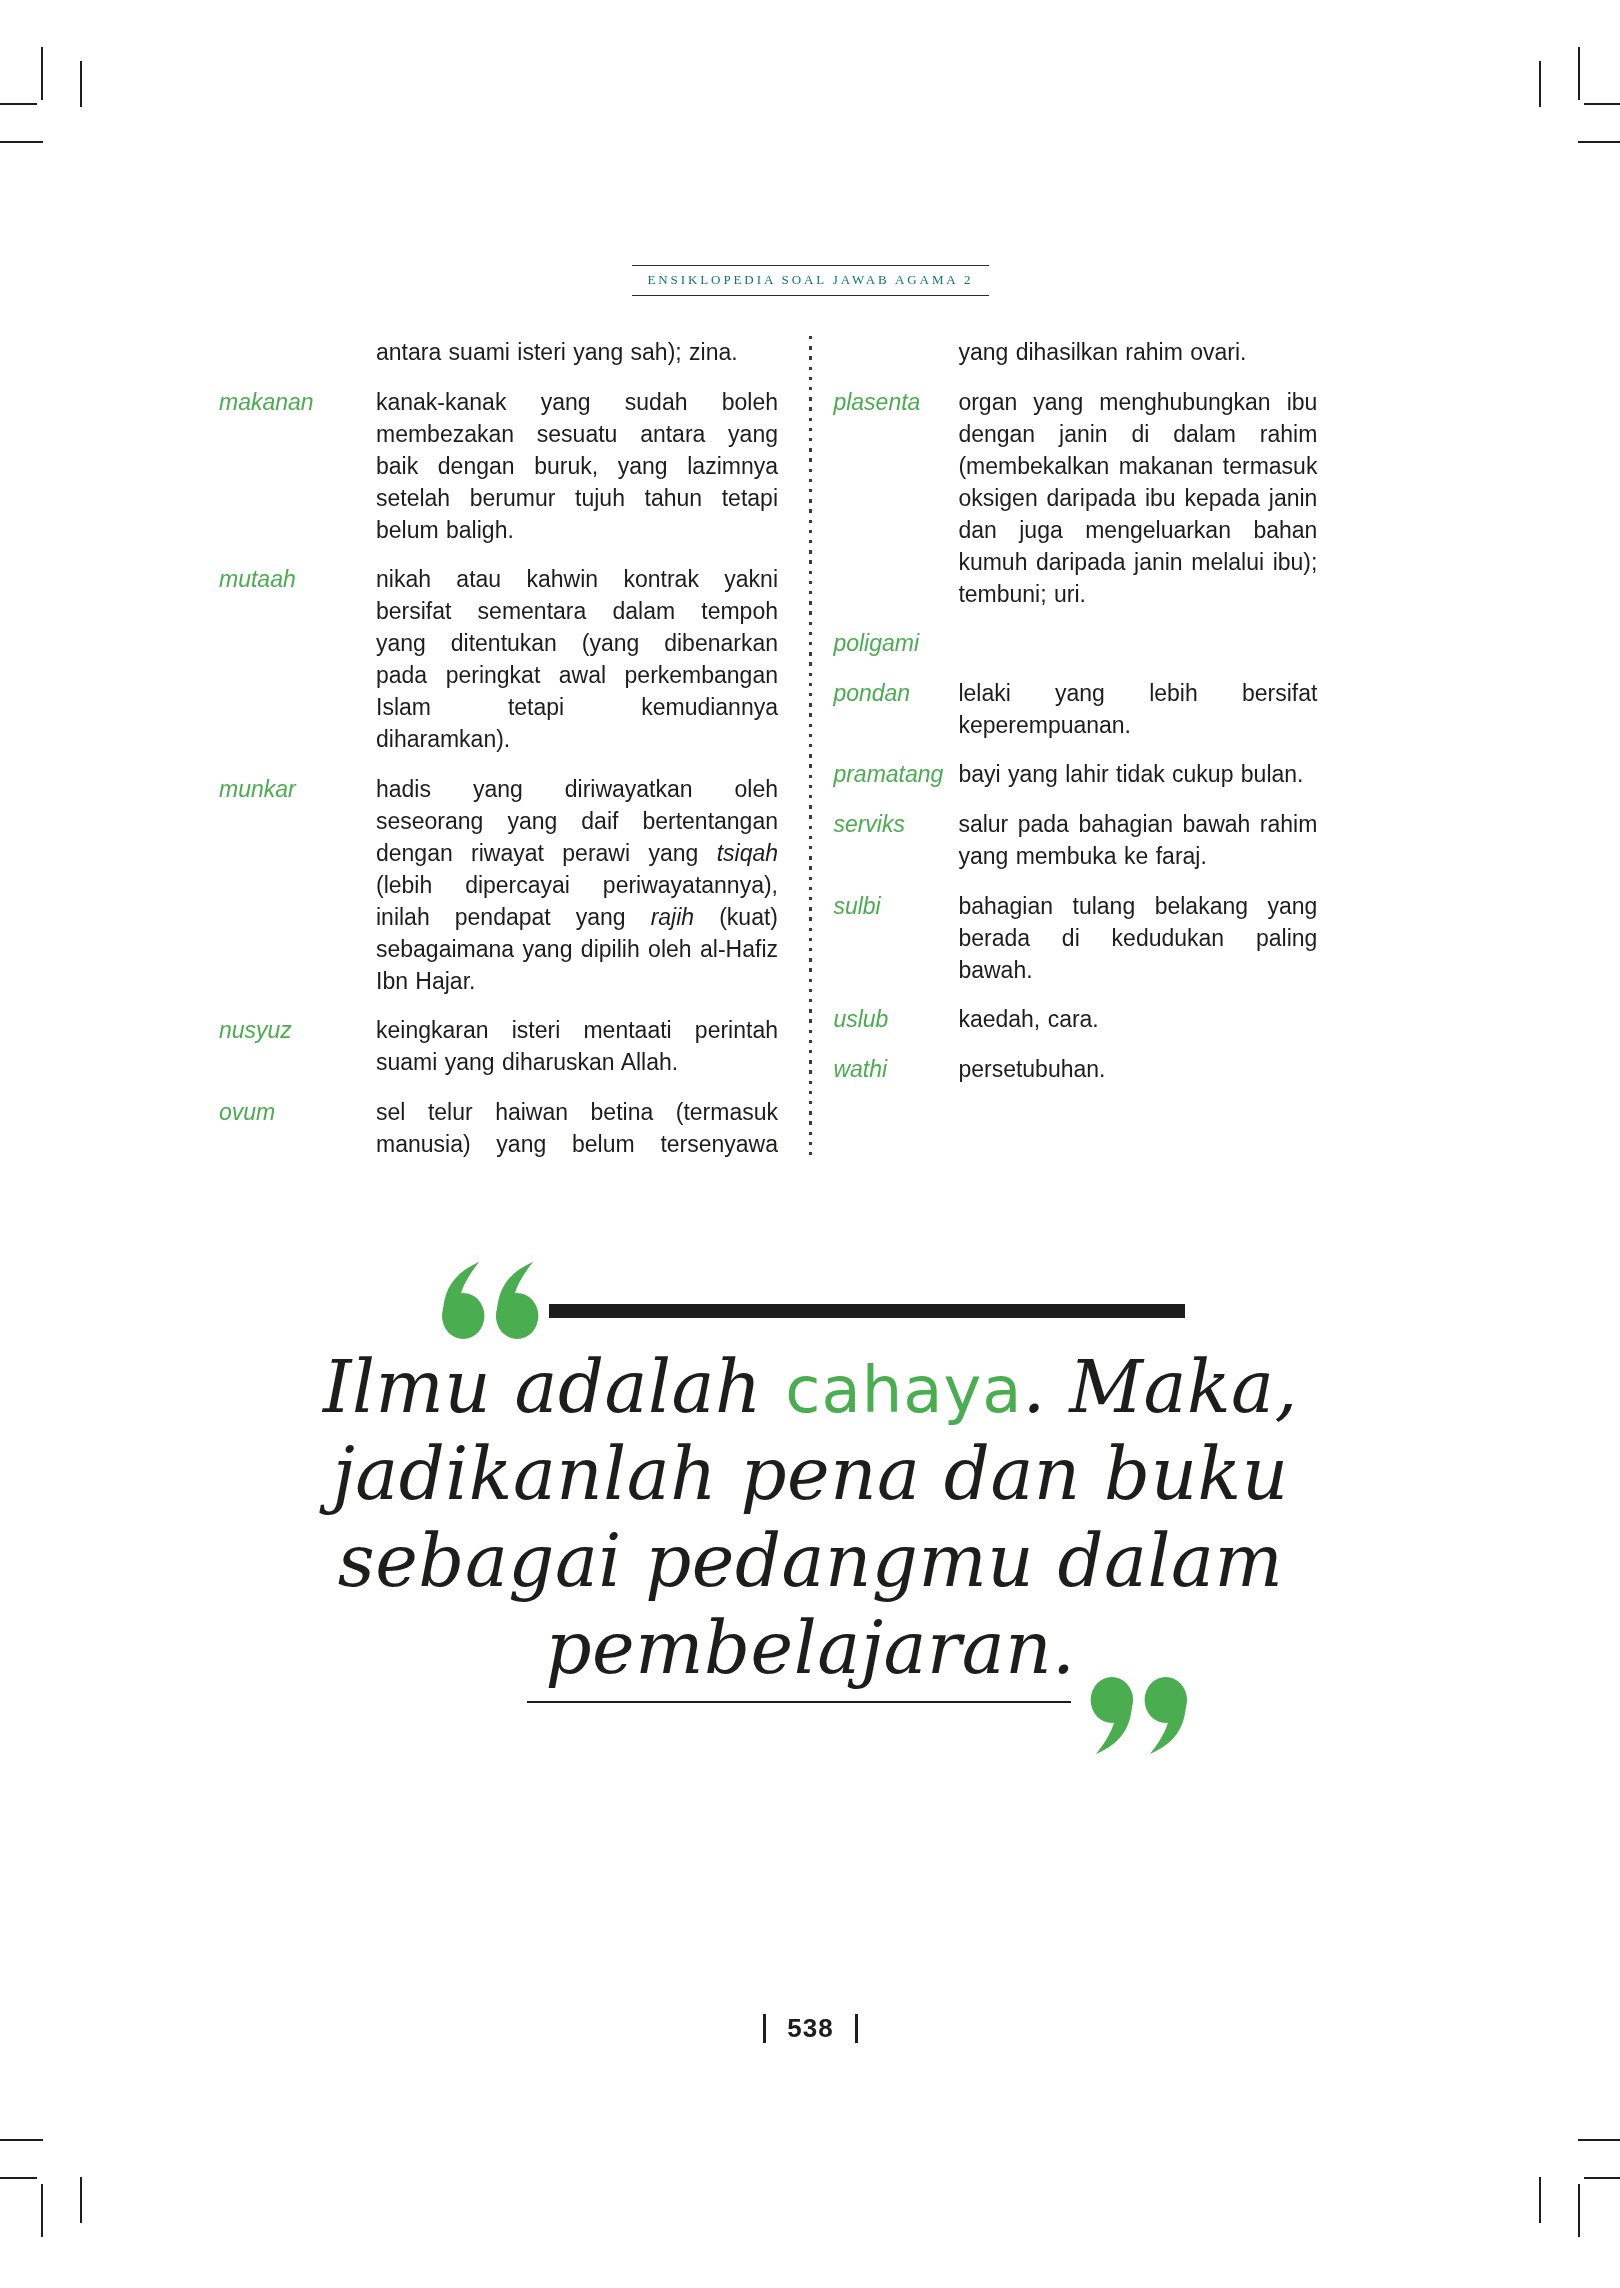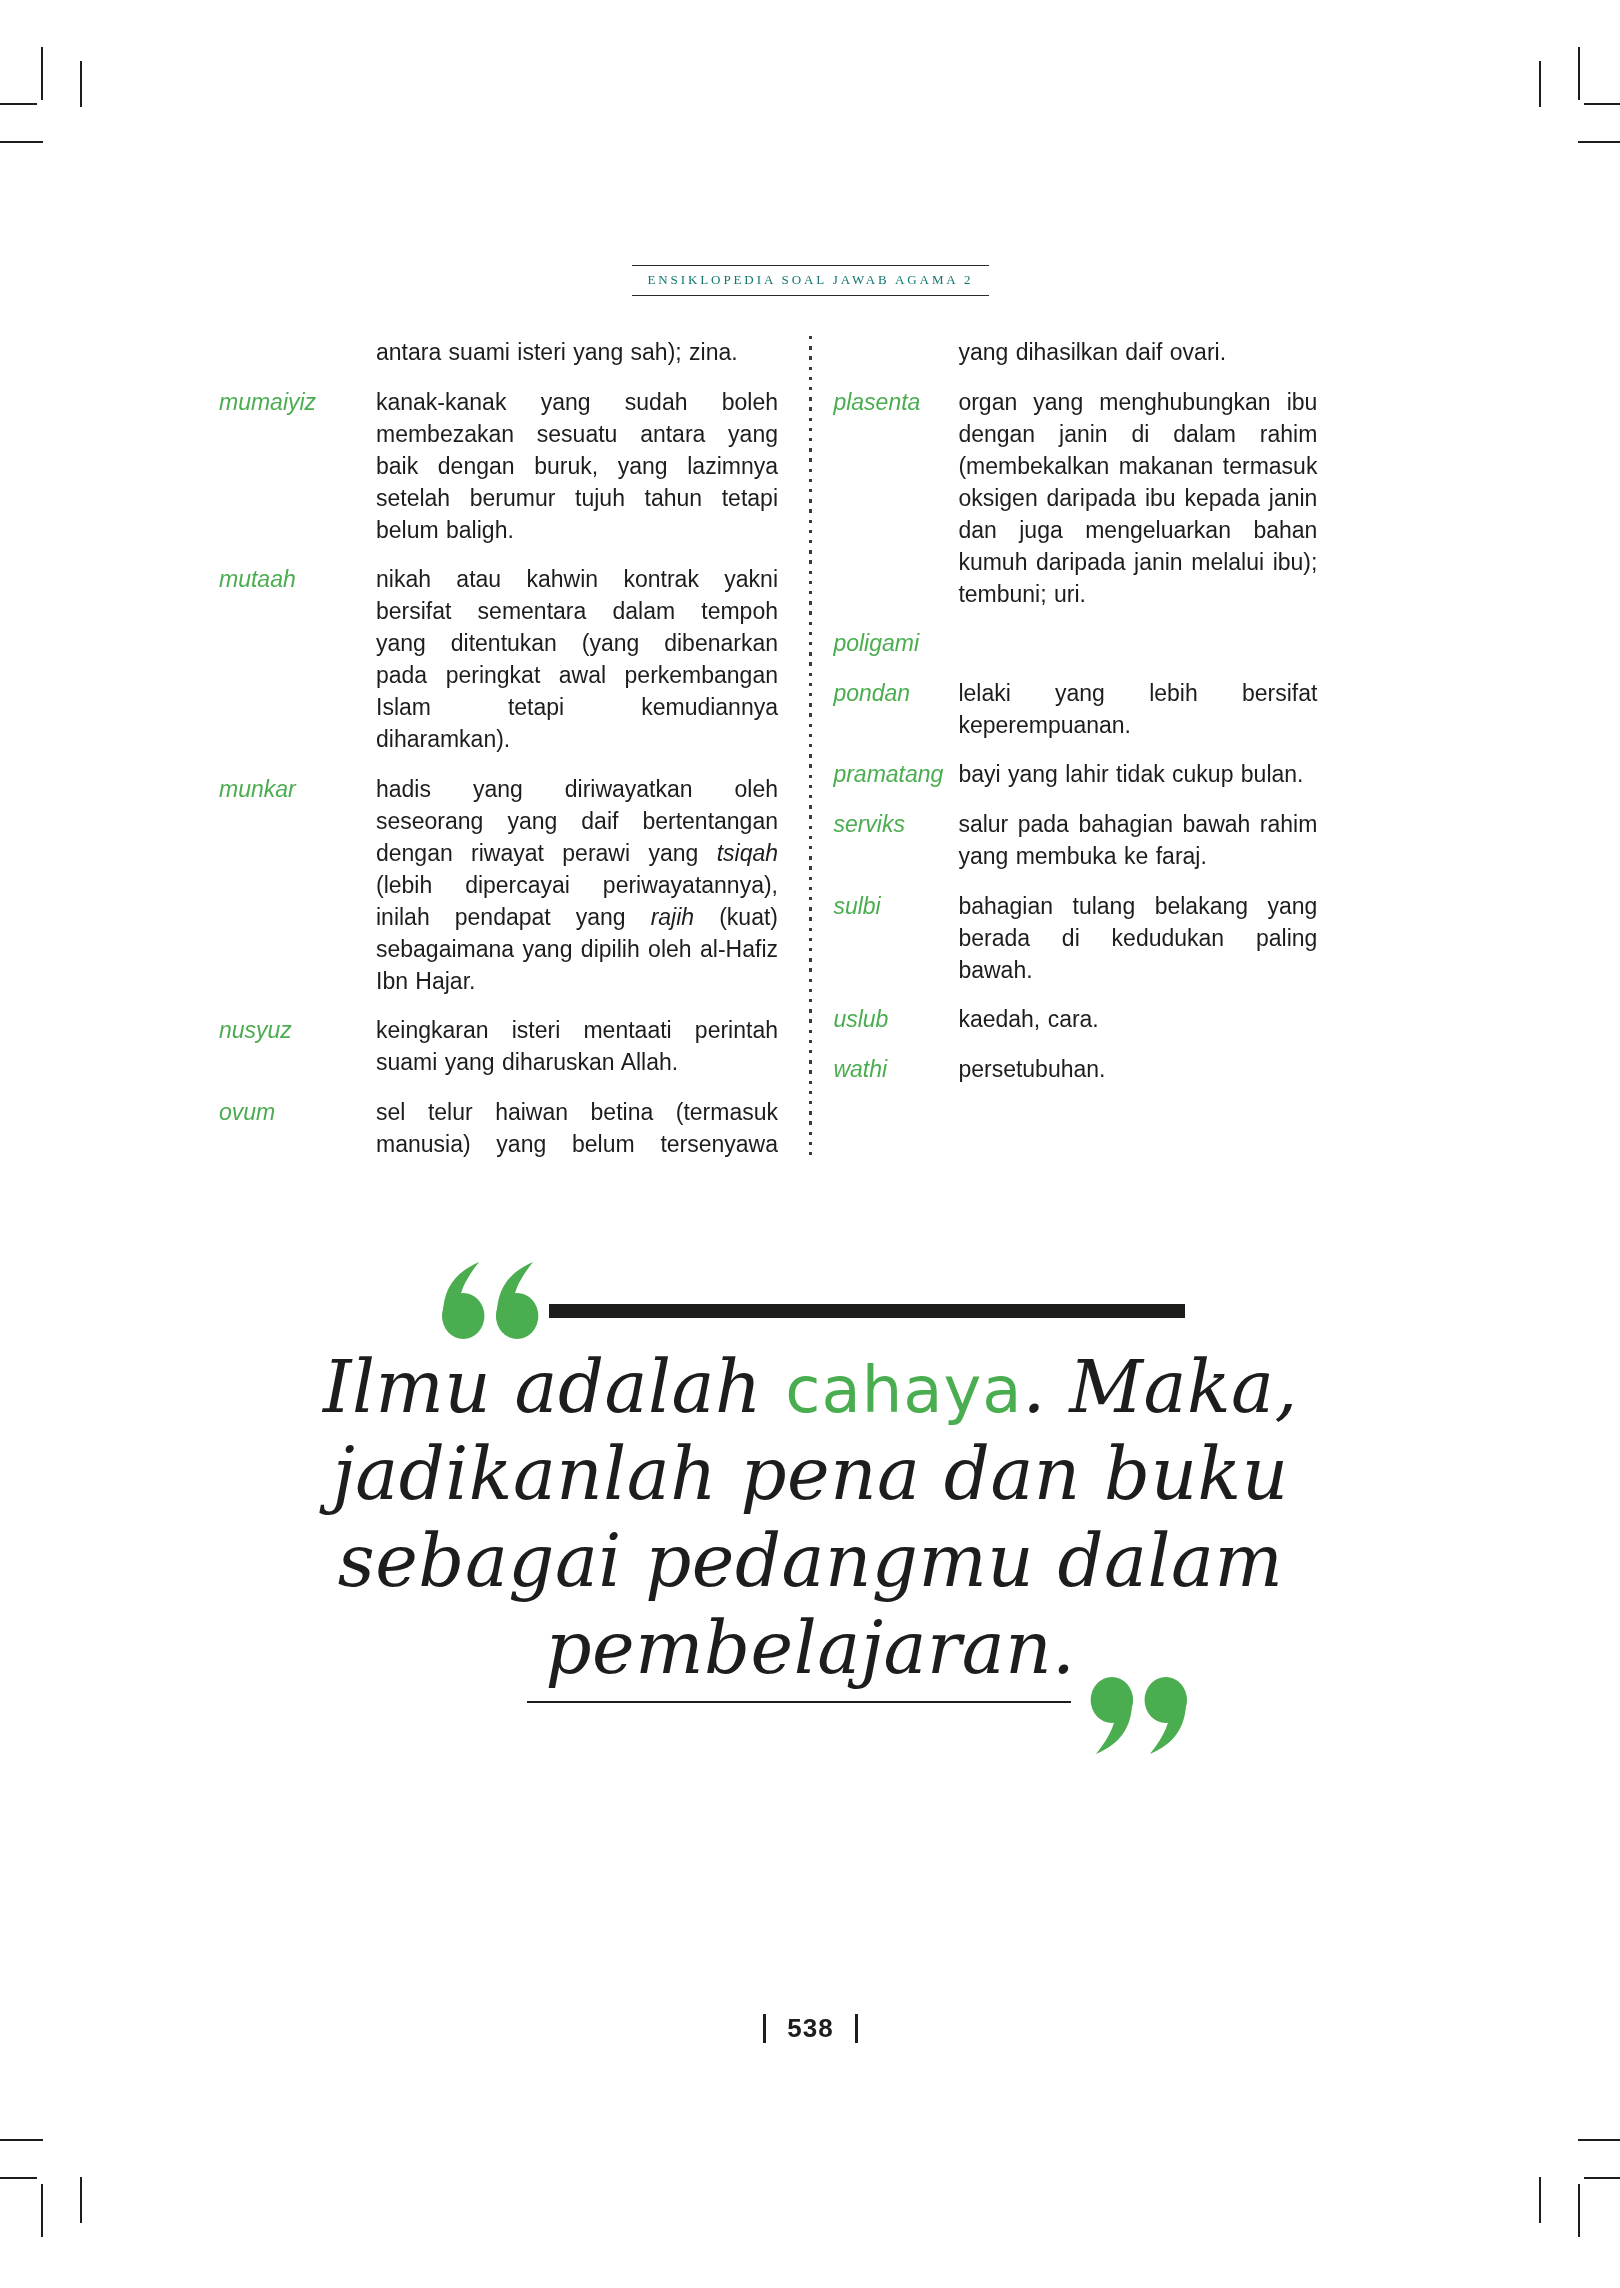--- a/index.html
+++ b/index.html
@@ -91,21 +91,21 @@
   <div class="header-title">ENSIKLOPEDIA SOAL JAWAB AGAMA 2</div>
 </div>
 
 <div class="glossary">
   <div class="g-col g-col-left" id="col-left">
       <div class="g-entry">
         <div class="g-term"></div>
         <div class="g-def plain"><span>antara suami isteri yang sah); zina.</span></div>
       </div>
       <div class="g-entry">
-        <div class="g-term">mumaiyiz</div>
+        <div class="g-term">makanan</div>
         <div class="g-def"><span>kanak-kanak yang sudah boleh membezakan sesuatu antara yang baik dengan buruk, yang lazimnya setelah berumur tujuh tahun tetapi belum baligh.</span></div>
       </div>
       <div class="g-entry">
         <div class="g-term">mutaah</div>
         <div class="g-def"><span>nikah atau kahwin kontrak yakni bersifat sementara dalam tempoh yang ditentukan (yang dibenarkan pada peringkat awal perkembangan Islam tetapi kemudiannya diharamkan).</span></div>
       </div>
       <div class="g-entry">
         <div class="g-term">munkar</div>
         <div class="g-def"><span>hadis yang diriwayatkan oleh seseorang yang daif bertentangan dengan riwayat perawi yang </span><span class="it">tsiqah</span><span> (lebih dipercayai periwayatannya), inilah pendapat yang </span><span class="it">rajih</span><span> (kuat) sebagaimana yang dipilih oleh al-Hafiz Ibn Hajar.</span></div>
       </div>
@@ -115,21 +115,21 @@
       </div>
       <div class="g-entry">
         <div class="g-term">ovum</div>
         <div class="g-def justify-all"><span>sel telur haiwan betina (termasuk manusia) yang belum tersenyawa</span></div>
       </div>
     </div>
   <div class="g-divider"></div>
   <div class="g-col g-col-right" id="col-right">
       <div class="g-entry">
         <div class="g-term"></div>
-        <div class="g-def plain"><span>yang dihasilkan daif ovari.</span></div>
+        <div class="g-def plain"><span>yang dihasilkan rahim ovari.</span></div>
       </div>
       <div class="g-entry">
         <div class="g-term">plasenta</div>
         <div class="g-def"><span>organ yang menghubungkan ibu dengan janin di dalam rahim (membekalkan makanan termasuk oksigen daripada ibu kepada janin dan juga mengeluarkan bahan kumuh daripada janin melalui ibu); tembuni; uri.</span></div>
       </div>
       <div class="g-entry">
         <div class="g-term">poligami</div>
       </div>
       <div class="g-entry">
         <div class="g-term">pondan</div>

